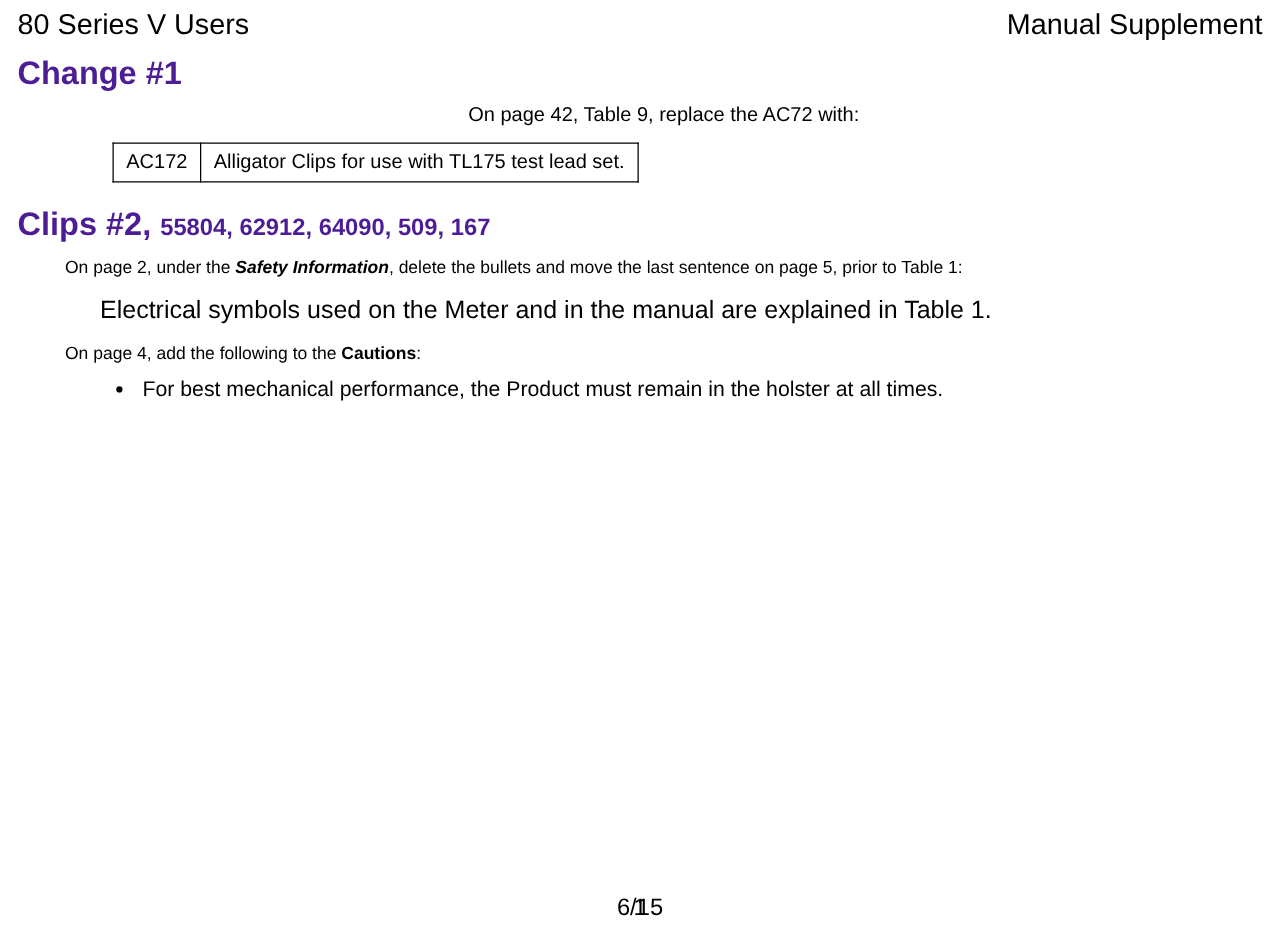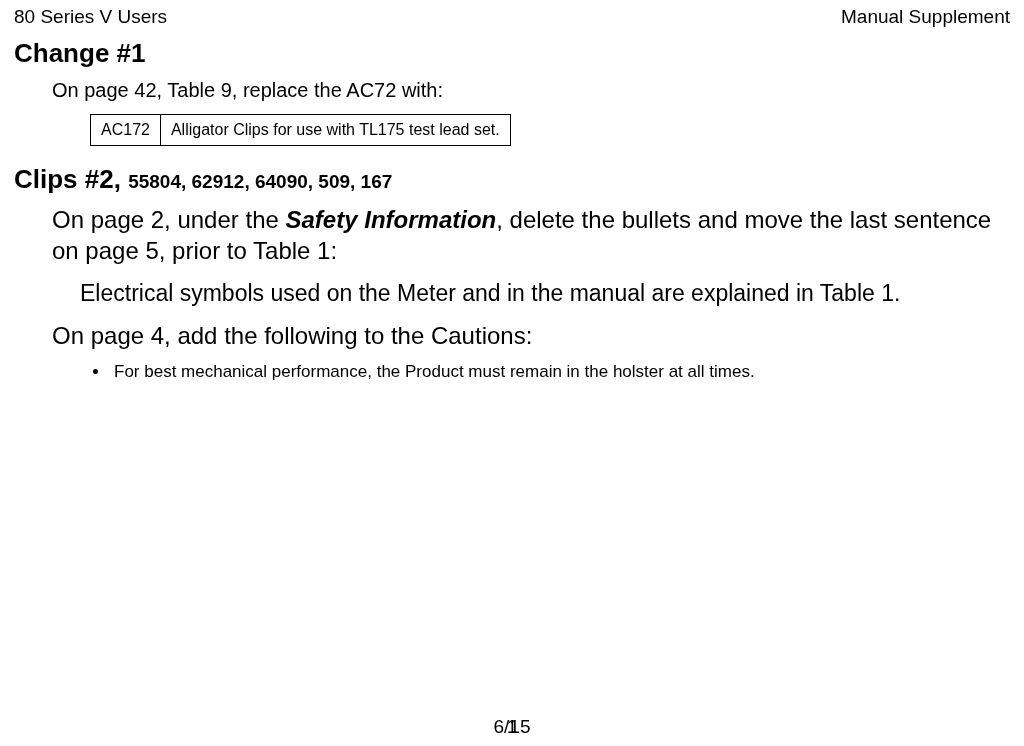--- a/index.html
+++ b/index.html
@@ -15,58 +15,59 @@
   .page {
     padding: 6px 14px 0 14px;
     box-sizing: border-box;
     width: 100%;
     height: 100%;
     position: relative;
   }
   .header-row {
     display: flex;
     justify-content: space-between;
-    font-size: 19px;
+    font-size: 23px;
     margin-bottom: 10px;
   }
   .h-change {
-    color: #000000;
+    color: #4c1d95;
     font-size: 26px;
     font-weight: bold;
     margin: 2px 0 10px 0;
   }
   .h-change .codes {
     font-size: 19px;
     font-weight: bold;
   }
   .body-indent {
     margin-left: 38px;
   }
   .intro {
-    font-size: 20px;
+    font-size: 16px;
     margin: 8px 0 12px 0;
+    text-align: center;
   }
   .table1 {
     border-collapse: collapse;
     margin: 0 0 18px 38px;
     text-align: center;
   }
   .table1 td {
     border: 1px solid #000;
     padding: 6px 10px;
     font-size: 16px;
     vertical-align: middle;
   }
   .para {
-    font-size: 24px;
+    font-size: 14px;
     margin: 10px 0;
     line-height: 1.28;
   }
   .subtext {
-    font-size: 23px;
+    font-size: 20px;
     margin: 14px 0 14px 28px;
   }
   ul.bullets {
     margin: 6px 0 0 30px;
     padding: 0 0 0 28px;
   }
   ul.bullets li {
     font-size: 17px;
     margin: 6px 0;
     padding-left: 4px;
@@ -80,21 +81,21 @@
     justify-content: center;
     font-size: 19px;
     align-items: baseline;
   }
   .footer .center {
     position: absolute;
     left: 50%;
     transform: translateX(-50%);
   }
   .bi { font-style: italic; font-weight: bold; }
-  .b  { font-weight: normal; text-align: right; }
+  .b  { font-weight: bold; text-align: right; }
 </style>
 </head>
 <body>
 
 <div class="page">
 
   <div class="header-row">
     <span>80 Series V Users</span>
     <span>Manual Supplement</span>
   </div>

